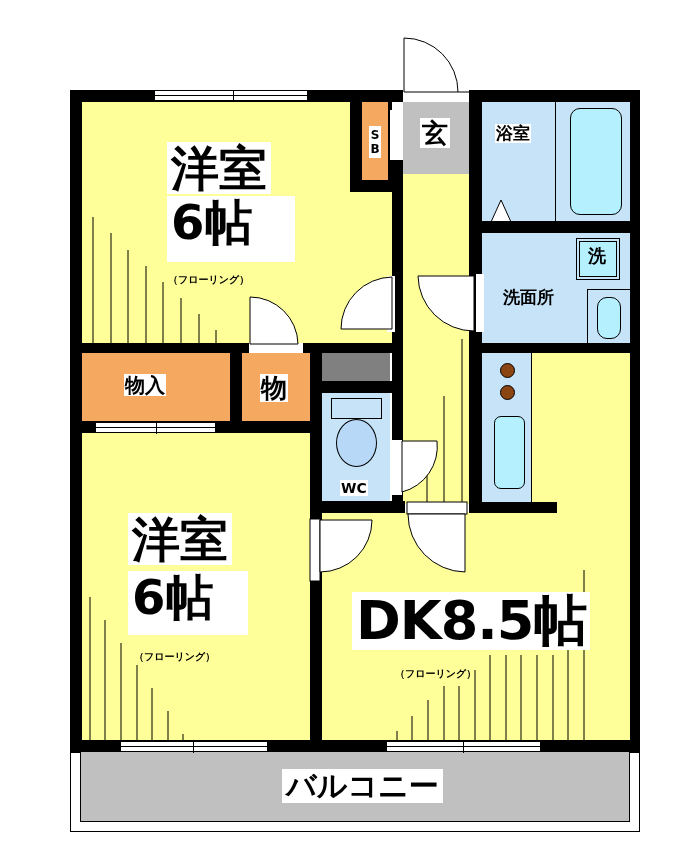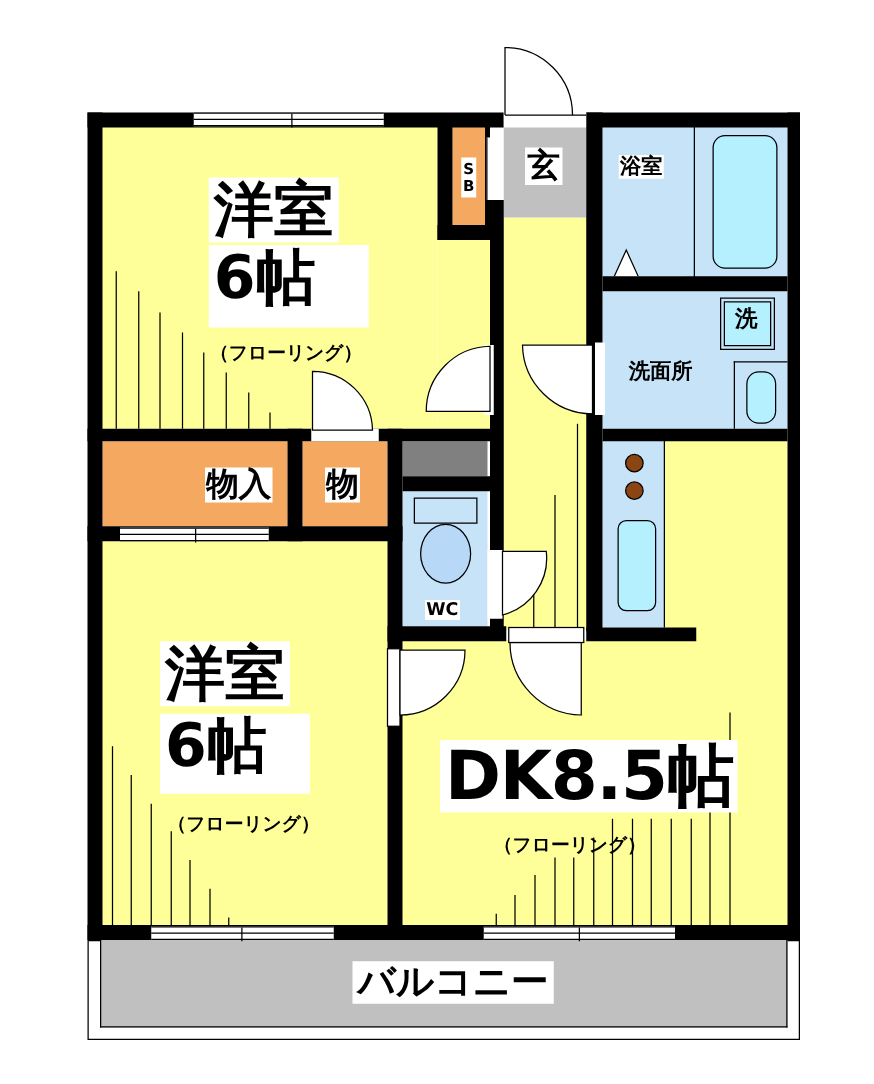--- a/index.html
+++ b/index.html
@@ -1,21 +1,21 @@
 <!DOCTYPE html>
 <html><head>
 <meta charset="utf-8">
 <style>
   html, body { margin:0; padding:0; background:#ffffff; }
   body { width:699px; height:867px; position:relative; overflow:hidden; font-family:"DejaVu Sans","Liberation Sans",sans-serif; }
   .abs { position:absolute; }
   .wall { position:absolute; background:#000; }
   .room { position:absolute; }
   .lbl { position:absolute; background:#fff; color:#000; font-weight:bold; line-height:1; white-space:nowrap; }
-  .sub { position:absolute; color:#000; font-weight:bold; font-size:15px; white-space:nowrap; }
+  .sub { position:absolute; color:#000; font-weight:bold; font-size:10px; white-space:nowrap; }
   svg { position:absolute; overflow:visible; }
 </style>
 </head>
 <body>
 
 <div class="room" style="left:80px;top:100px;width:270px;height:243px;background:#ffff99;"></div>
 <div class="room" style="left:350px;top:190px;width:42px;height:153px;background:#ffff99;"></div>
 <div class="room" style="left:403px;top:174px;width:66px;height:330px;background:#ffff99;"></div>
 <div class="room" style="left:80px;top:433px;width:230px;height:307px;background:#ffff99;"></div>
 <div class="room" style="left:320px;top:512px;width:310px;height:228px;background:#ffff99;"></div>
@@ -172,21 +172,21 @@
 
 <div class="lbl" style="left:420px;top:118px;font-size:26px;padding:2px;">玄</div>
 <div class="lbl" style="left:369px;top:126px;font-size:12px;width:12px;text-align:center;padding:2px 0;">
   <span style="display:block;writing-mode:vertical-rl;text-orientation:upright;">SB</span>
 </div>
 
 <div class="lbl" style="left:495px;top:124px;font-size:17px;padding:1px;">浴室</div>
 <div class="lbl" style="left:502px;top:288px;font-size:17px;padding:1px;background:transparent;">洗面所</div>
 <div class="lbl" style="left:588px;top:247px;font-size:18px;background:transparent;">洗</div>
 
-<div class="lbl" style="left:124px;top:374px;font-size:26px;padding:1px;margin-left:40px;">物入</div>
+<div class="lbl" style="left:124px;top:374px;font-size:20px;padding:1px;">物入</div>
 <div class="lbl" style="left:260px;top:374px;font-size:26px;padding:1px;">物</div>
 <div class="lbl" style="left:340px;top:480px;font-size:14px;padding:1px;">WC</div>
 
 <div class="lbl" style="left:128px;top:513px;font-size:48px;padding:2px 4px;">洋室</div>
 <div class="lbl" style="left:128px;top:571px;font-size:48px;padding:2px 4px;width:112px;height:60px;">6帖</div>
 <div class="sub" style="left:134px;top:650px;">（フローリング）</div>
 
 <div class="lbl" style="left:352px;top:592px;font-size:54px;padding:2px 4px;letter-spacing:-1px;">DK8.5帖</div>
 <div class="sub" style="left:395px;top:667px;">（フローリング）</div>
 

